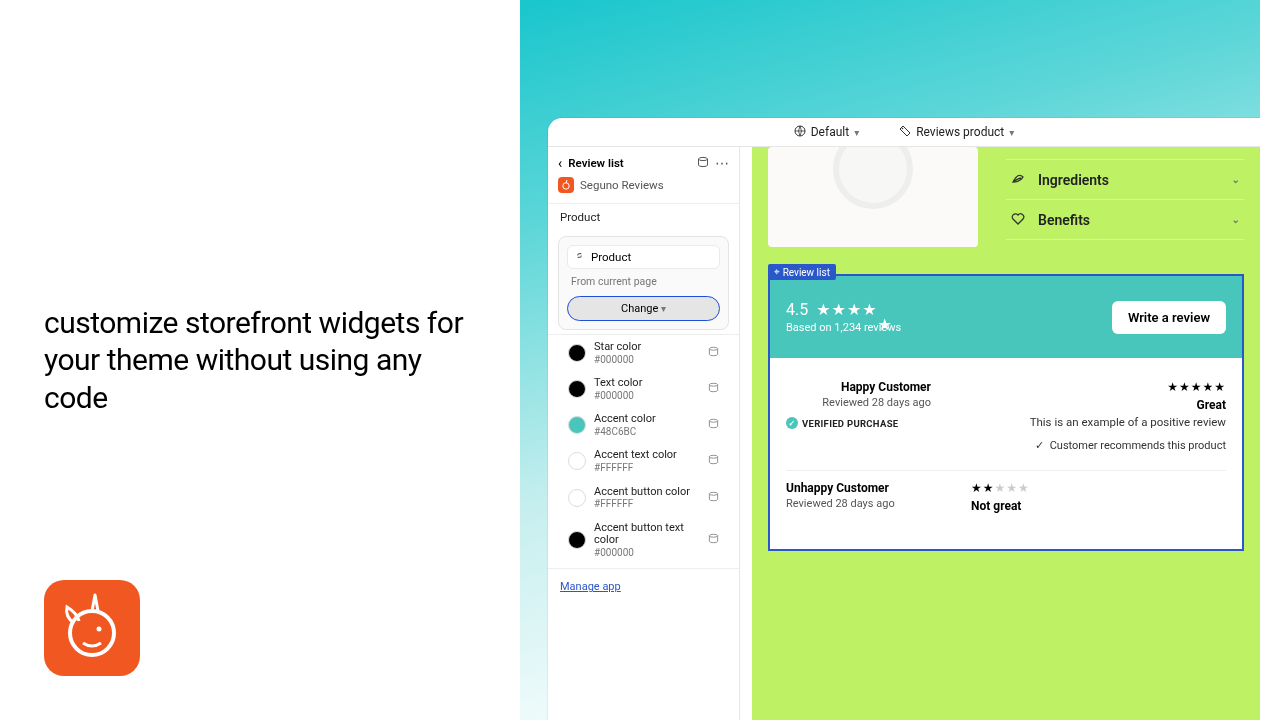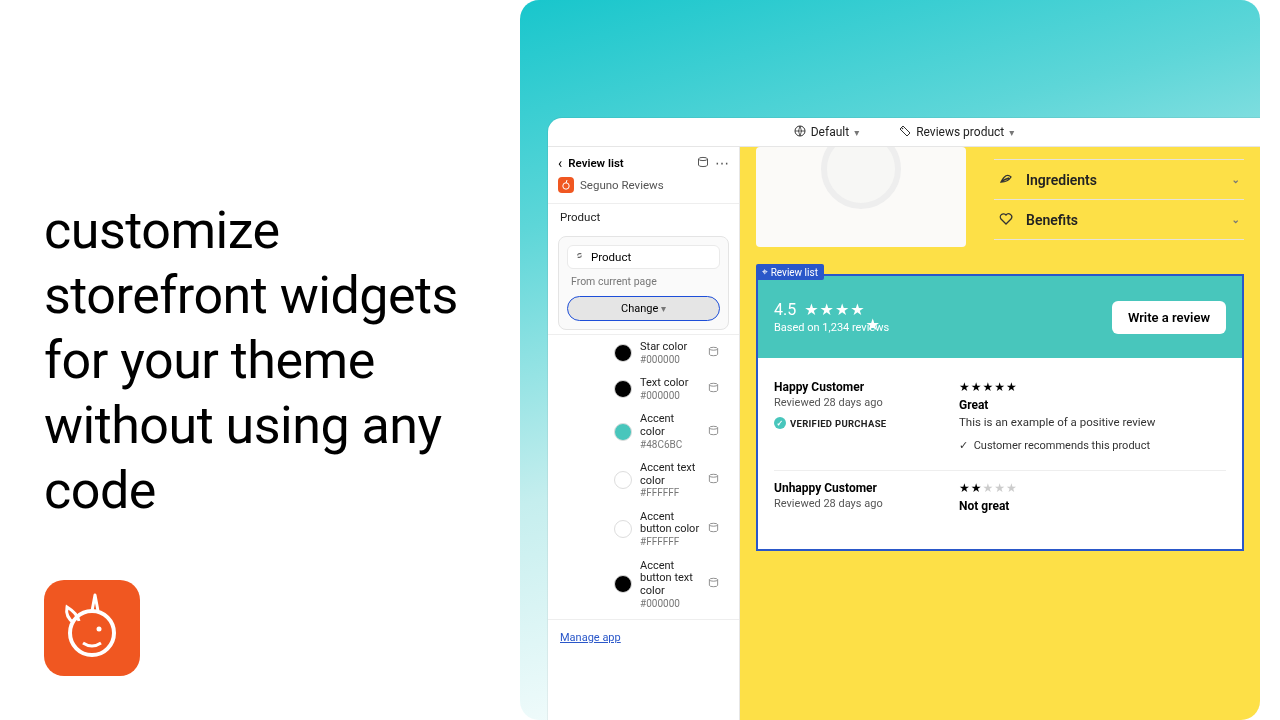--- a/index.html
+++ b/index.html
@@ -5,32 +5,32 @@
   * { box-sizing: border-box; margin: 0; padding: 0; }
   html, body { width: 1280px; height: 720px; font-family: -apple-system, BlinkMacSystemFont, "Segoe UI", Roboto, sans-serif; overflow: hidden; }
   body { display: flex; }
 
   
   .left {
     width: 520px; height: 720px; background: #fff; position: relative;
     display: flex; flex-direction: column; justify-content: center;
     padding: 0 44px;
   }
-  .headline { font-size: 52px; font-weight: 400; color: #000; line-height: 1.25; letter-spacing: -0.5px; }
+  .headline { font-size: 30px; font-weight: 400; color: #000; line-height: 1.25; letter-spacing: -0.5px; }
   .logo-badge {
     position: absolute; left: 44px; bottom: 44px;
     width: 96px; height: 96px; border-radius: 20px; background: #F05721;
     display: flex; align-items: center; justify-content: center;
   }
 
   
   .right {
     width: 740px; height: 720px;
     background: linear-gradient(165deg, #18C6CC 0%, #5DD6D8 25%, #C5EEEE 55%, #F0FBFB 80%);
-    position: relative; overflow: hidden; border-radius: 19px;
+    position: relative; overflow: hidden;
   }
 
   
   .window {
     position: absolute; left: 28px; top: 118px; right: 0; bottom: 0;
     background: #fff; border-radius: 14px 0 0 0;
     box-shadow: 0 0 0 1px rgba(0,0,0,.05);
     display: flex; flex-direction: column;
   }
   .topbar {
@@ -54,53 +54,53 @@
   .sb-app .app-chip { width: 16px; height: 16px; border-radius: 4px; background:#F05721; display:flex; align-items:center; justify-content:center; }
 
   .sb-section-label { padding: 6px 12px; font-size: 11.5px; color:#222; border-top:1px solid #eee; }
   .product-card { margin: 6px 10px 4px; border:1px solid #e4e4e4; border-radius:8px; padding:8px; background:#fafafa; }
   .product-row { display:flex; align-items:center; gap:6px; padding:4px 6px; background:#fff; border:1px solid #eaeaea; border-radius:6px; }
   .product-row .icn { color:#666; }
   .from-text { font-size:10.5px; color:#777; padding:6px 4px 2px; }
   .change-btn { margin-top:6px; width:100%; text-align:center; font-size:11px; padding:5px 0; border:1px solid #1d4ed8; border-radius:20px; background:#e5e5e5; cursor:pointer; }
 
   .color-list { border-top:1px solid #eee; }
-  .color-row { display:flex; align-items:center; gap:8px; padding:6px 20px;margin-left:46px; }
+  .color-row { display:flex; align-items:center; gap:8px; padding:6px 20px; }
   .swatch { width:18px; height:18px; border-radius:50%; border:1px solid #ddd; flex-shrink:0; }
   .color-meta { flex:1; line-height:1.15; }
   .color-name { font-size:11px; color:#222; }
   .color-hex { font-size:10px; color:#777; }
   .db-icn { color:#888; font-size:11px; cursor:pointer; }
 
   .manage-link { padding:10px 12px 0; border-top:1px solid #eee; margin-top:4px; }
   .manage-link a { color:#2a57c9; font-size:11px; text-decoration:underline; cursor:pointer; }
 
   
-  .preview { flex:1; background:#fde047; position:relative; padding:0 16px 20px 16px; overflow:hidden; }
+  .preview { flex:1; background:#bef264; position:relative; padding:0 16px 20px 16px; overflow:hidden;margin-left:12px; }
   .prod-top { display:flex; gap:28px; padding-top:0; }
   .prod-img { width:210px; height:100px; background:#fbfaf8; border-radius:4px; position:relative;
               display:flex; align-items:center; justify-content:center; }
   .dish { width:80px; height:80px; border-radius:50%; border:6px solid #eee; background:#f7f7f5; position:relative; top:-28px; }
   .acc-list { flex:1; padding-top:12px; }
   .acc-item { display:flex; align-items:center; gap:10px; padding:10px 4px; border-top:1px solid #e6e3da; font-size:14px; font-weight:600; color:#222; }
   .acc-item:last-child { border-bottom:1px solid #e6e3da; }
   .acc-item .icn { width:18px; }
   .acc-item .lbl { flex:1; }
 
   .review-tag { position:absolute; top:117px; left:16px; background:#2a57c9; color:#fff; font-size:10px; padding:2px 6px; border-radius:2px; z-index:3; display:flex; align-items:center; gap:3px;}
   .review-widget { position:absolute; top:127px; left:16px; right:16px; border:2px solid #2a57c9; background:#fff; }
   .rw-head { background:#48C6BC; color:#fff; padding:24px 16px; display:flex; align-items:center; justify-content:space-between; }
   .rw-head-left .score-line { display:flex; align-items:center; gap:8px; font-size:16px; }
   .rw-head-left .stars { letter-spacing:1px; }
   .rw-head-left .based { font-size:11px; margin-top:2px; }
   .write-btn { background:#fff; color:#000; font-weight:600; font-size:13px; padding:9px 16px; border-radius:6px; cursor:pointer; }
 
   .rw-body { padding:12px 16px 18px; }
   .review-item { display:flex; gap:40px; padding:10px 0 18px; border-top:1px solid #eee; }
-  .review-item:first-child { border-top:none; }
+  .review-item:first-child { border-top:none;text-align:right; }
   .rv-left { width:145px; }
   .rv-name { font-size:12px; font-weight:700; }
   .rv-date { font-size:11px; color:#555; margin-top:2px; }
   .rv-badge { font-size:9.5px; font-weight:700; color:#222; margin-top:8px; letter-spacing:.3px; display:flex; align-items:center; gap:4px;}
   .rv-badge .dot { width:12px; height:12px; border-radius:50%; background:#48C6BC; display:inline-flex; align-items:center; justify-content:center; color:#fff; font-size:8px;}
   .rv-right { flex:1; }
   .rv-stars { color:#000; font-size:12px; letter-spacing:1px; }
   .rv-stars .dim { color:#ccc; }
   .rv-title { font-size:12px; font-weight:700; margin-top:4px; }
   .rv-text { font-size:11.5px; color:#333; margin-top:3px; }

